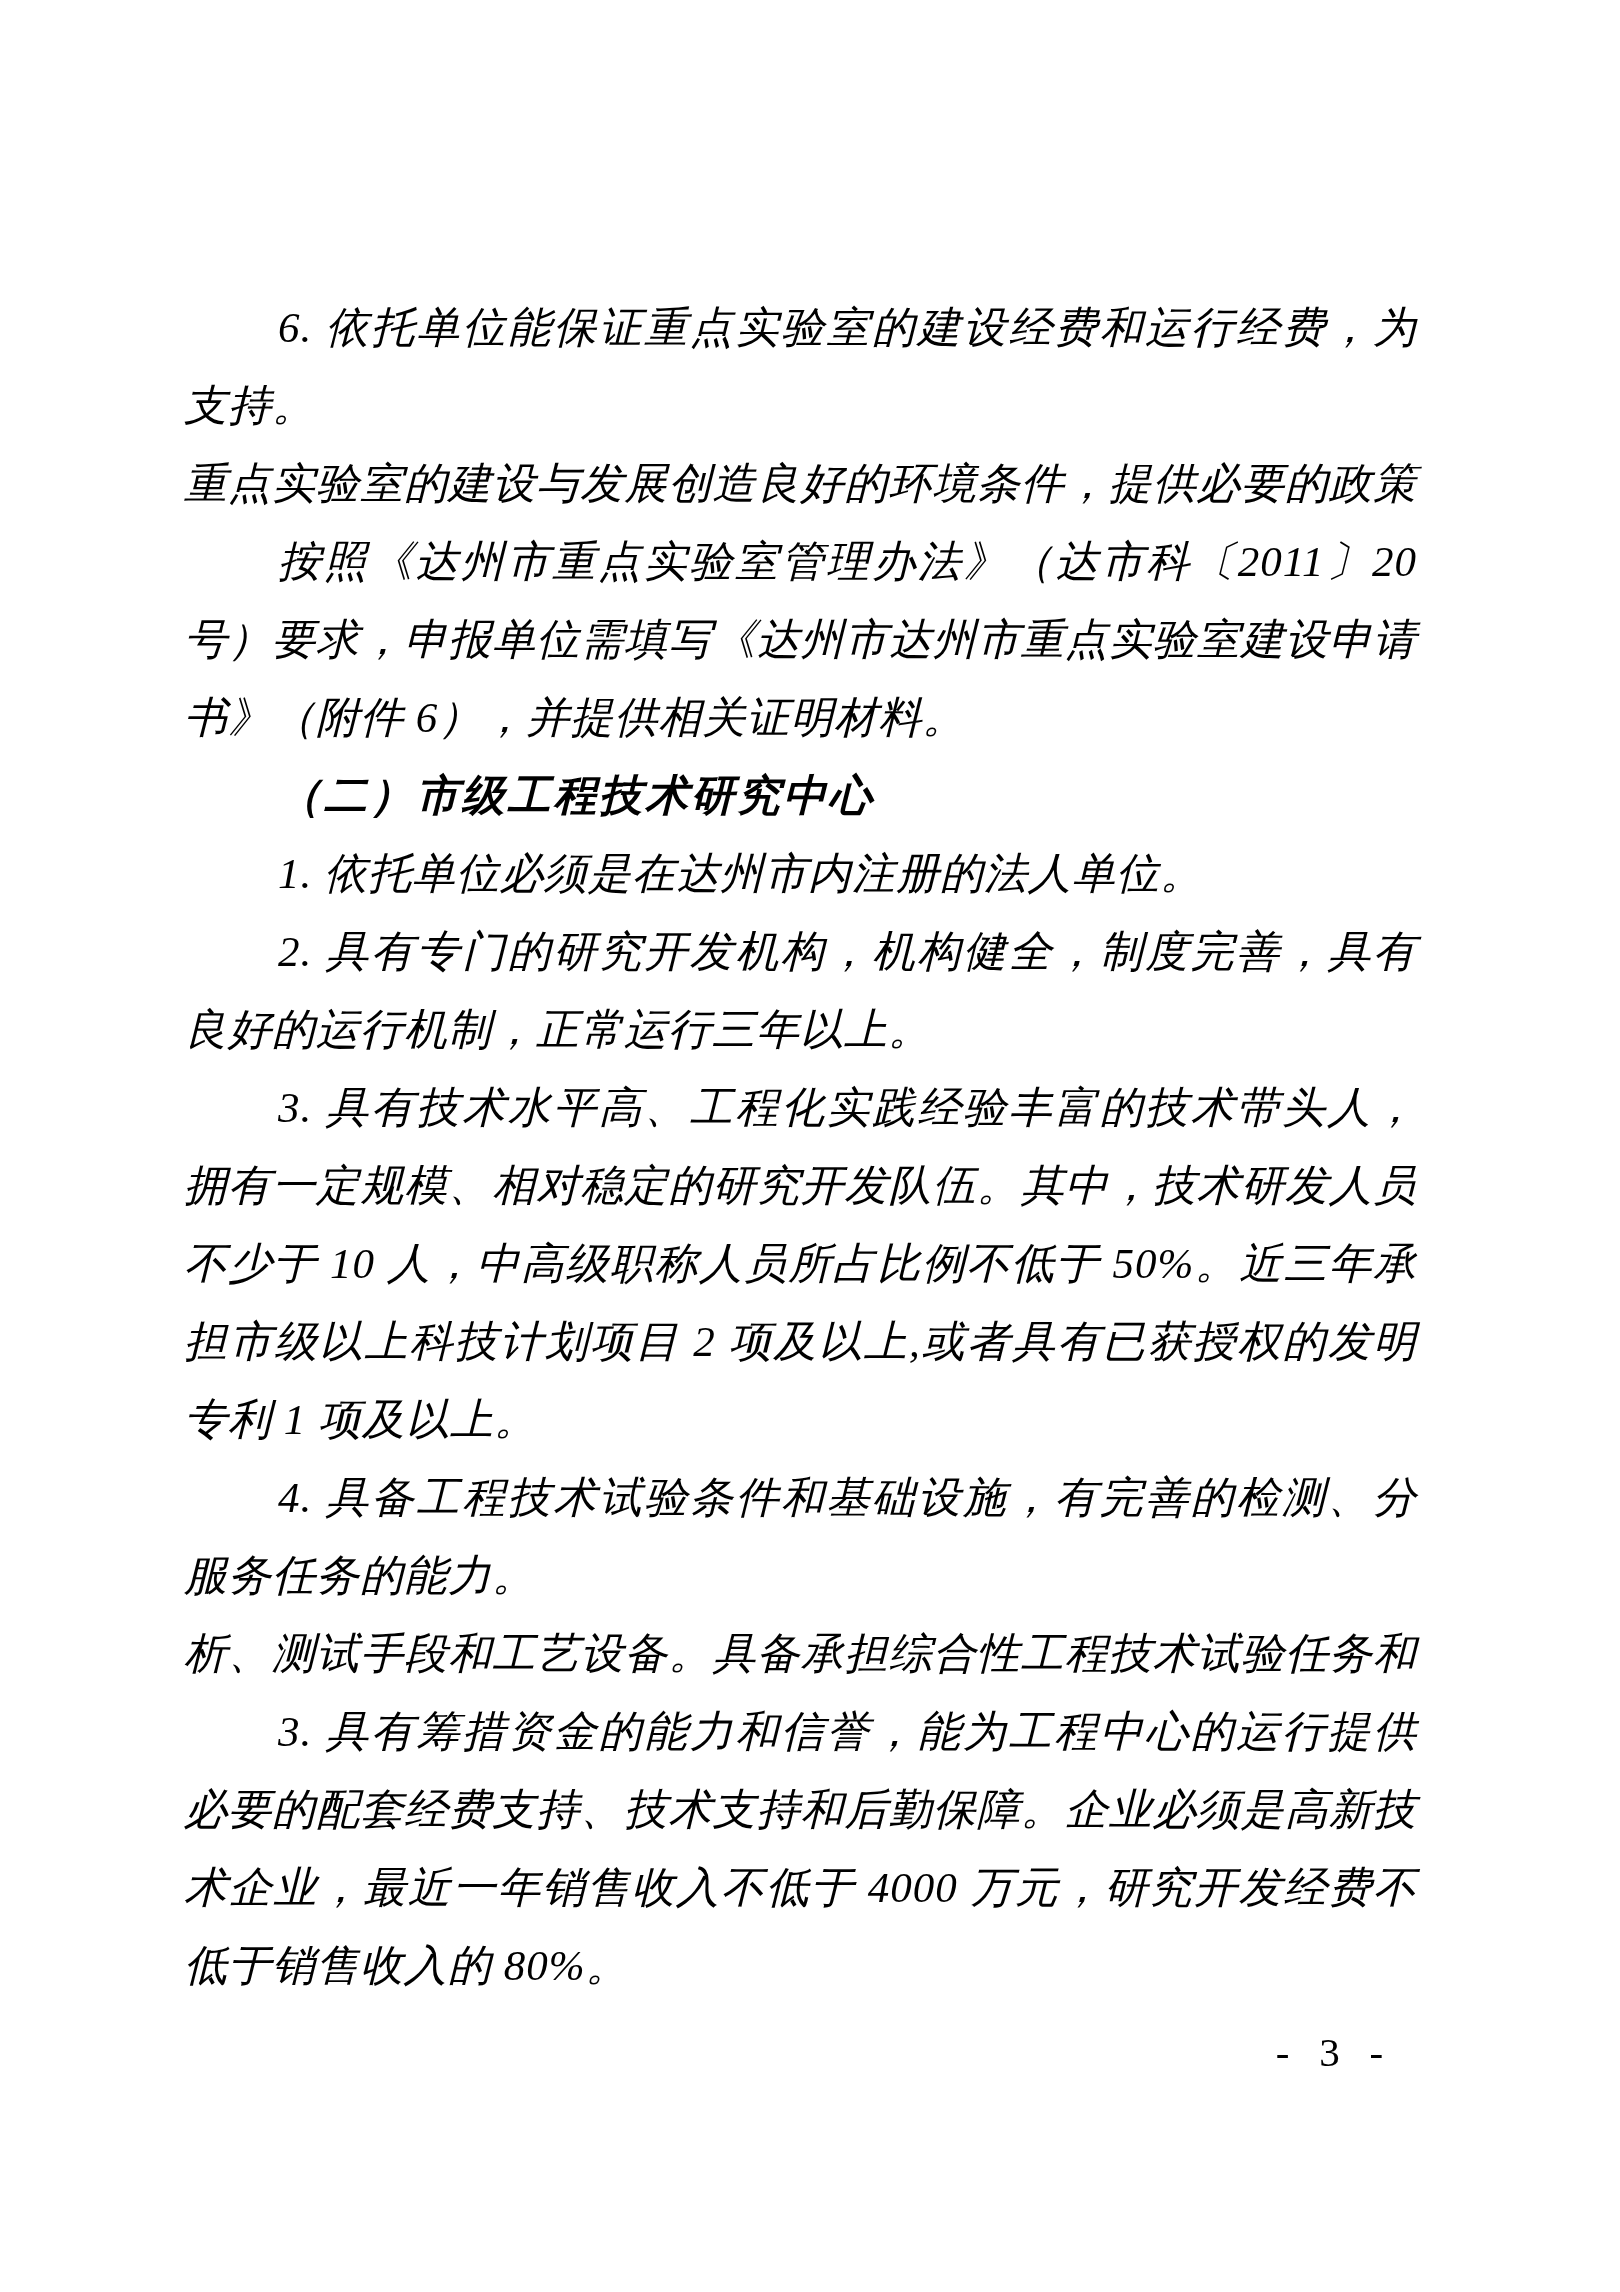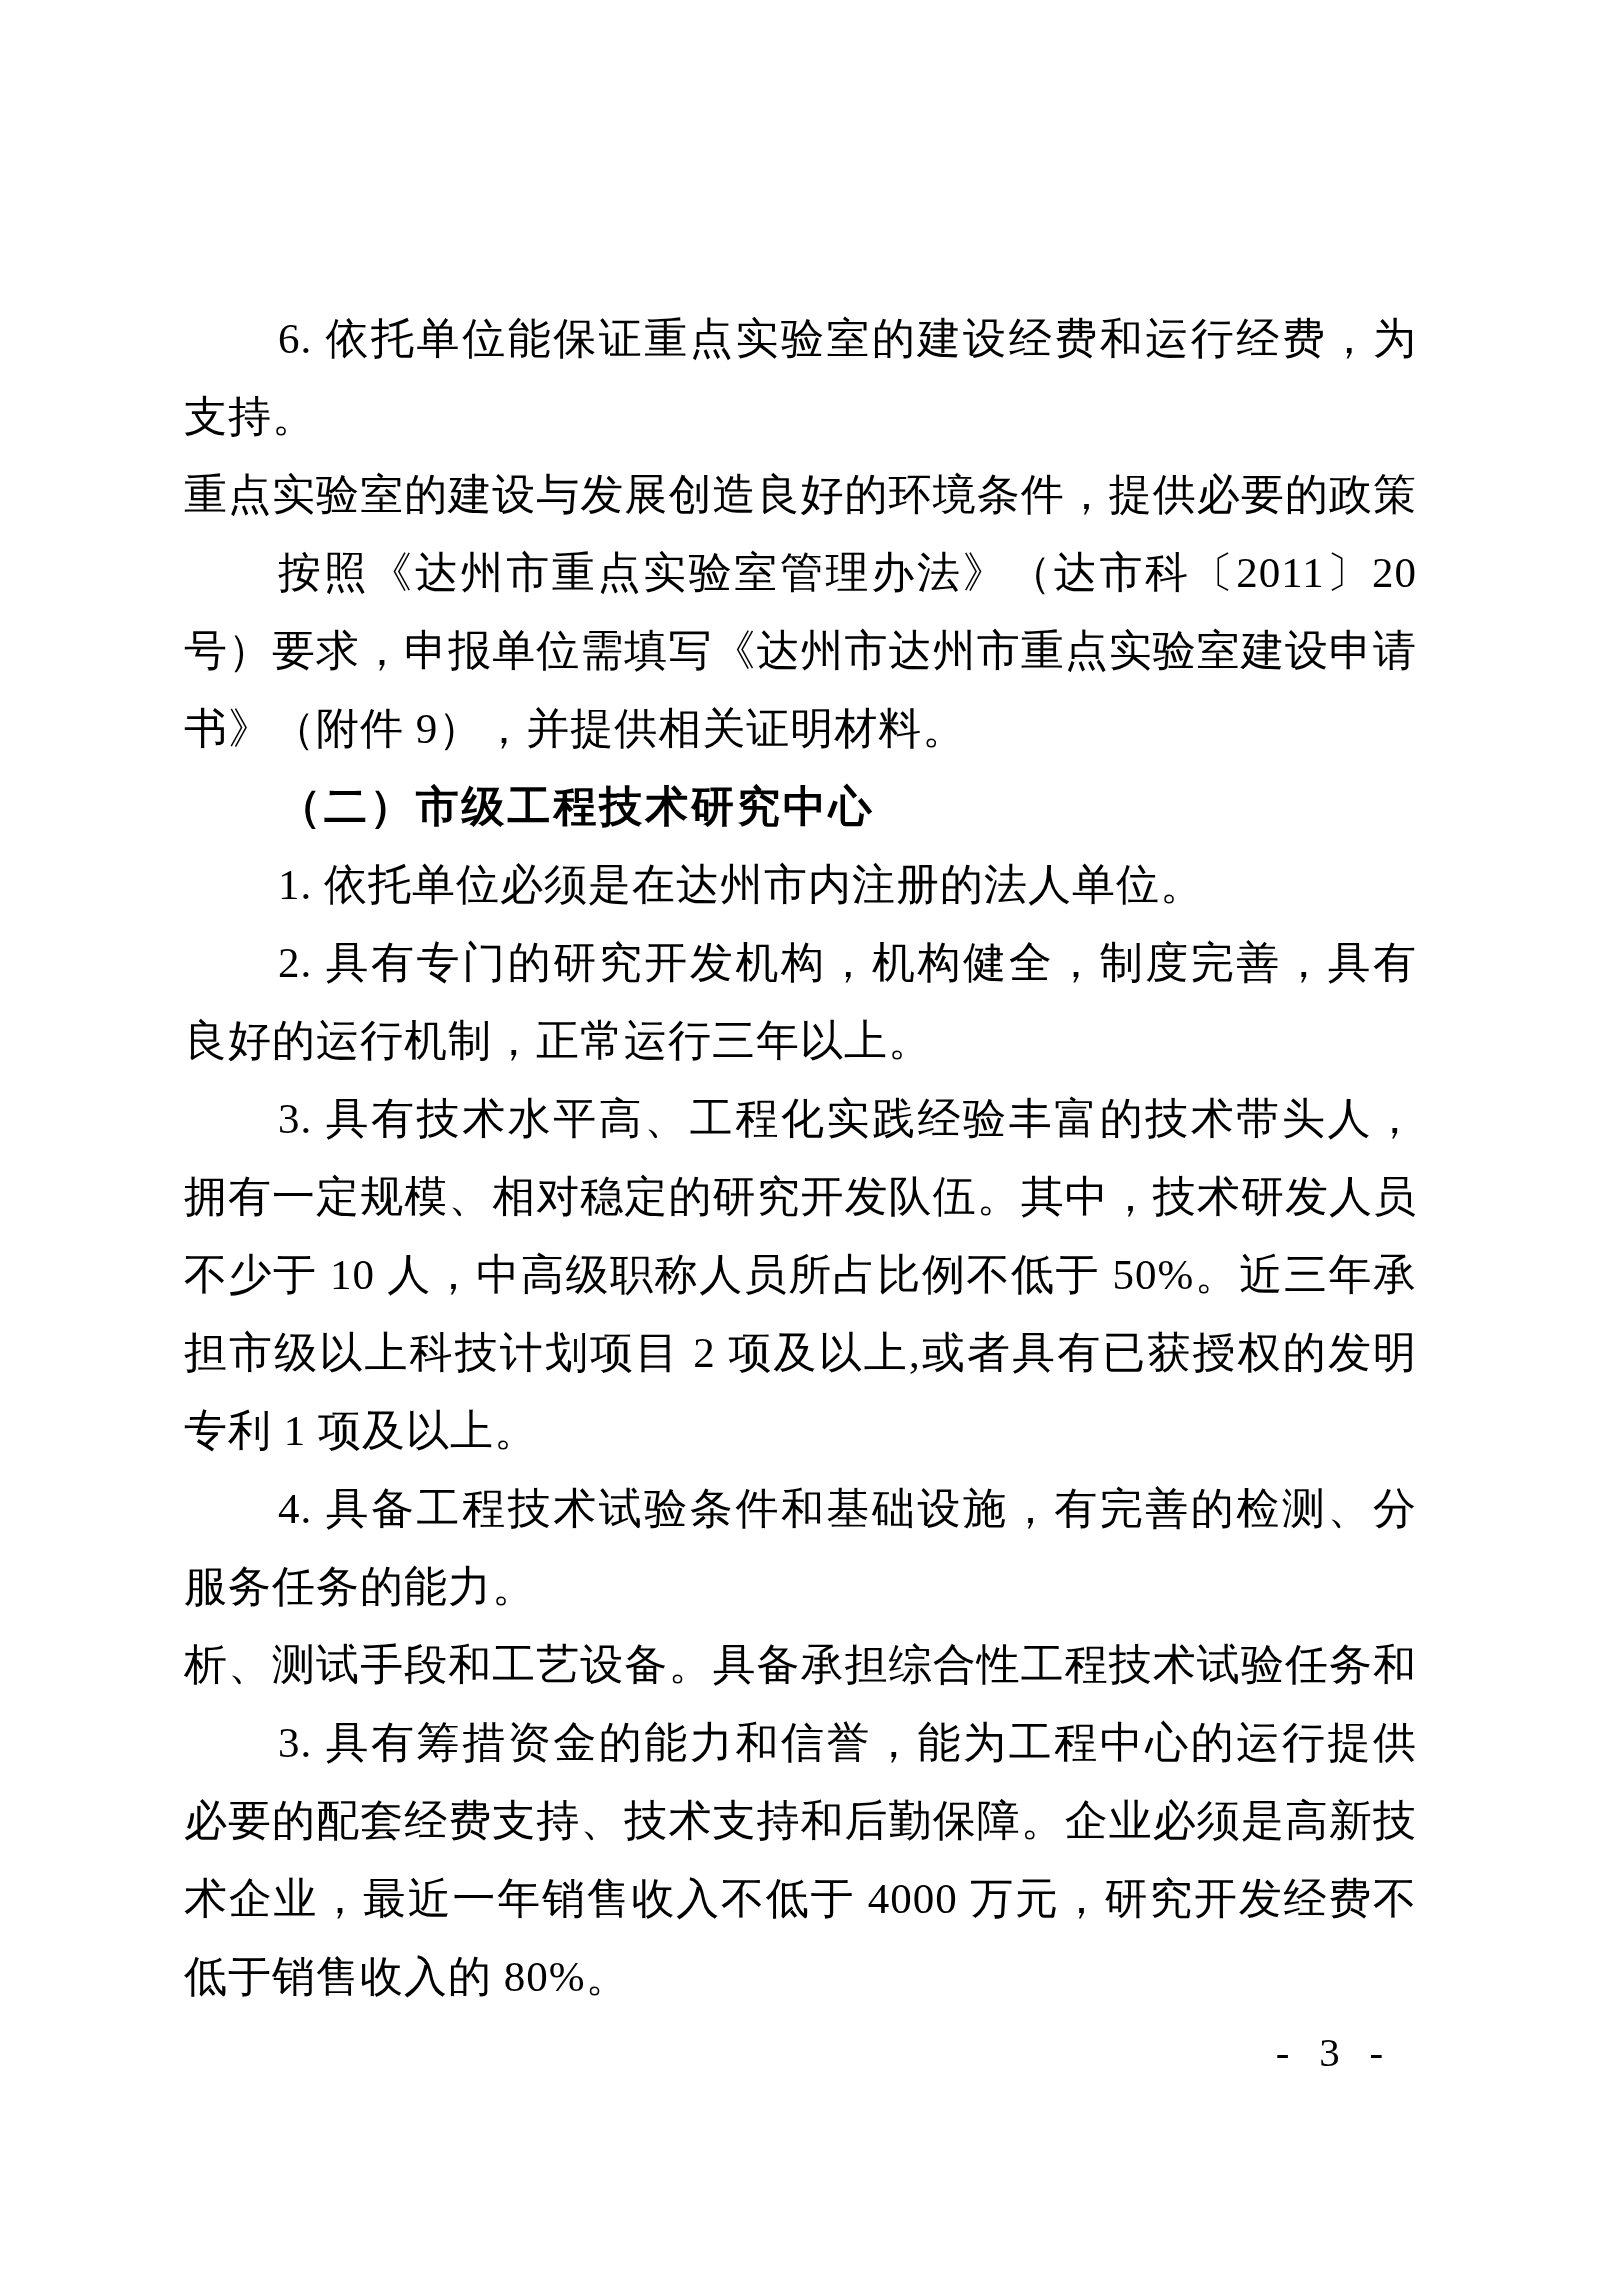--- a/index.html
+++ b/index.html
@@ -9,22 +9,23 @@
     width: 1620px;
     height: 2293px;
     background: #ffffff;
     font-family: "Liberation Serif", "DejaVu Serif", serif;
     color: #000000;
     overflow: hidden;
   }
   .text-block {
     position: absolute;
     left: 184px;
-    top: 300px;
+    top: 289px;
     width: 1233px;
+    font-style: italic;
   }
   .line {
     font-size: 43px;
     height: 78px;
     line-height: 78px;
     text-align: justify;
     letter-spacing: 1px;
     white-space: nowrap;
   }
   .line.fill {
@@ -50,21 +51,21 @@
 </head>
 <body>
 
 <div class="page">
   <div class="text-block">
     <div class="line indent fill">6. 依托单位能保证重点实验室的建设经费和运行经费，为</div>
     <div class="line">支持。</div>
     <div class="line fill">重点实验室的建设与发展创造良好的环境条件，提供必要的政策</div>
     <div class="line indent fill">按照《达州市重点实验室管理办法》（达市科〔2011〕20</div>
     <div class="line fill">号）要求，申报单位需填写《达州市达州市重点实验室建设申请</div>
-    <div class="line">书》（附件 9），并提供相关证明材料。</div>
+    <div class="line">书》（附件 6），并提供相关证明材料。</div>
     <div class="line indent heading">（二）市级工程技术研究中心</div>
     <div class="line indent">1. 依托单位必须是在达州市内注册的法人单位。</div>
     <div class="line indent fill">2. 具有专门的研究开发机构，机构健全，制度完善，具有</div>
     <div class="line">良好的运行机制，正常运行三年以上。</div>
     <div class="line indent fill">3. 具有技术水平高、工程化实践经验丰富的技术带头人，</div>
     <div class="line fill">拥有一定规模、相对稳定的研究开发队伍。其中，技术研发人员</div>
     <div class="line fill">不少于 10 人，中高级职称人员所占比例不低于 50%。近三年承</div>
     <div class="line fill">担市级以上科技计划项目 2 项及以上,或者具有已获授权的发明</div>
     <div class="line">专利 1 项及以上。</div>
     <div class="line indent fill">4. 具备工程技术试验条件和基础设施，有完善的检测、分</div>

